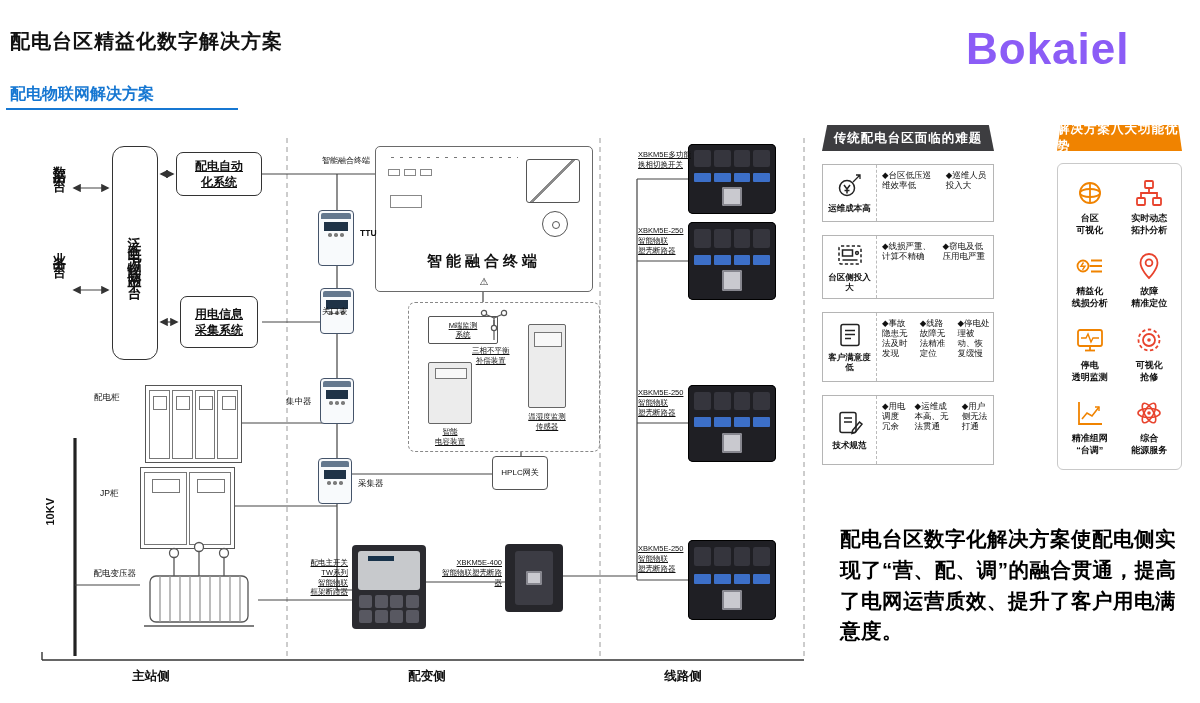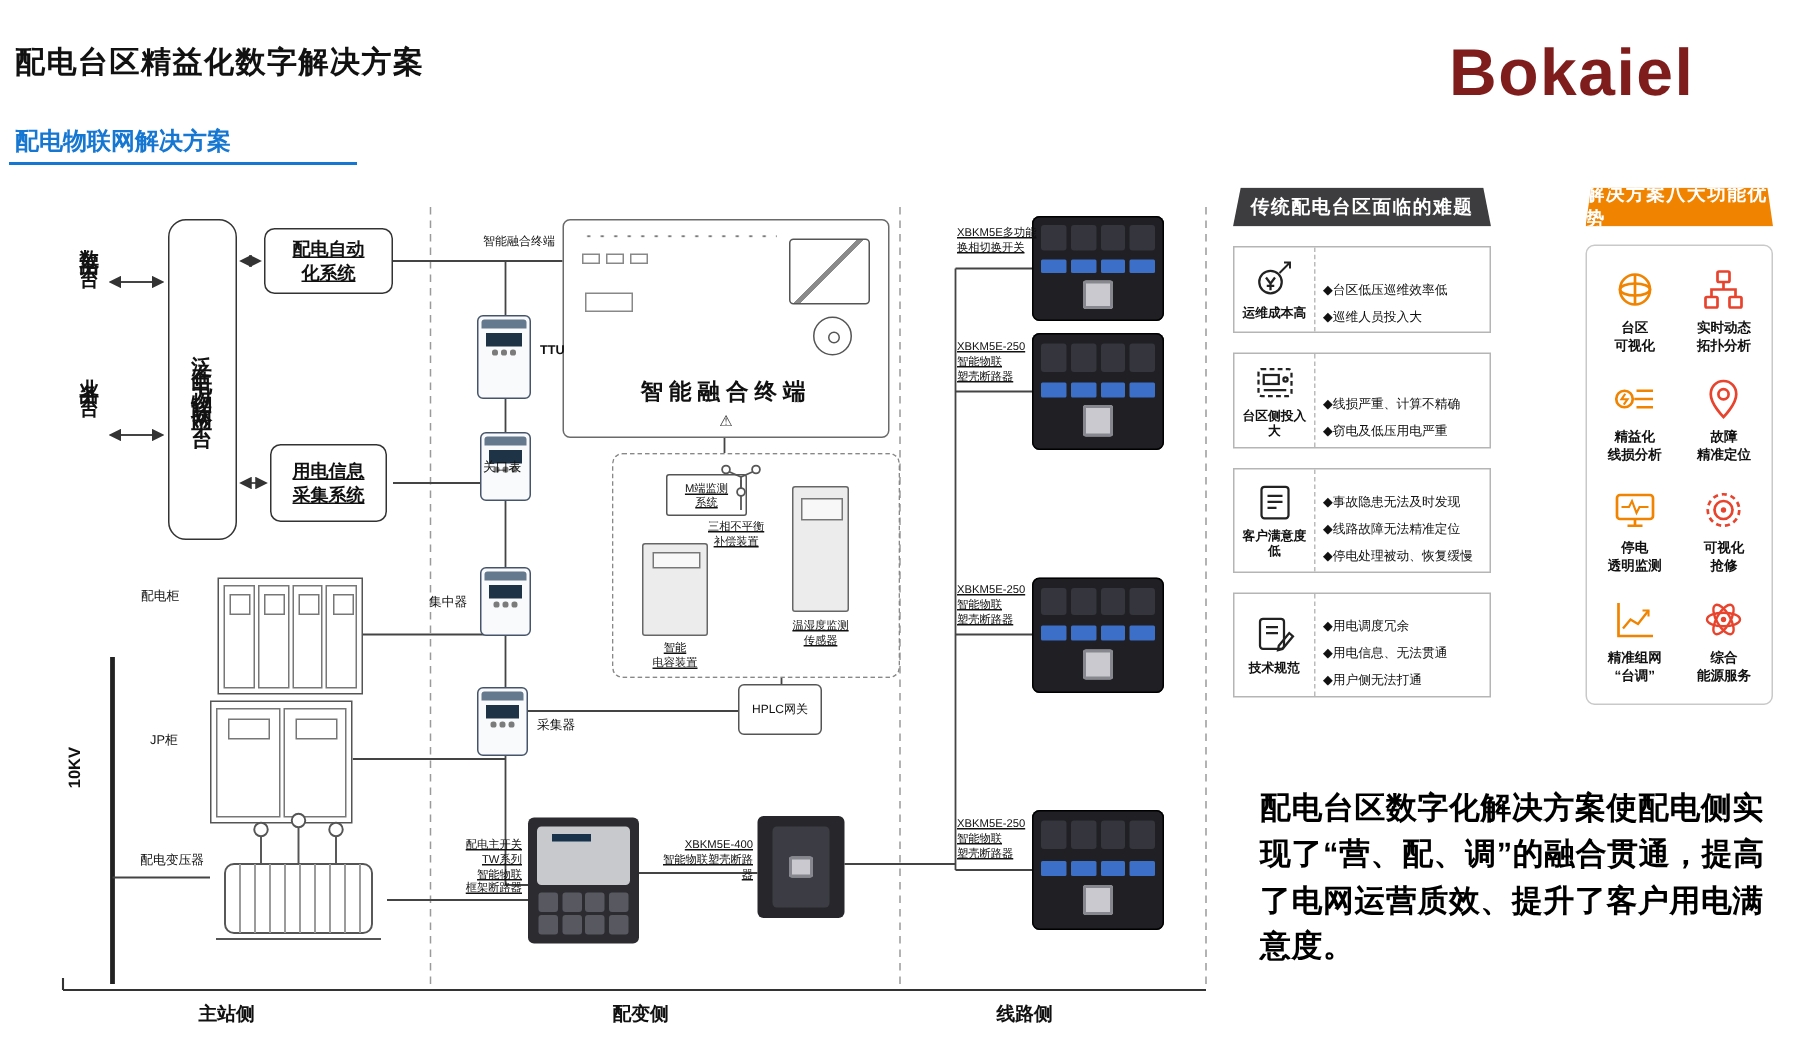--- a/index.html
+++ b/index.html
@@ -5,21 +5,21 @@
   * { margin:0; padding:0; box-sizing:border-box; }
   html,body { width:1200px; height:703px; background:#fff; overflow:hidden;
     font-family:"Liberation Sans","DejaVu Sans",sans-serif; color:#111; }
   .page { position:relative; width:1200px; height:703px; background:#fff; }
   .abs { position:absolute; }
 
   
   .title { left:10px; top:28px; font-size:20px; font-weight:bold; letter-spacing:1px; }
   .subtitle { left:10px; top:84px; font-size:16px; font-weight:bold; color:#1677d2; }
   .subtitle-bar { left:6px; top:108px; width:232px; height:2px; background:#1677d2; }
-  .brand { left:966px; top:24px; font-size:44px; font-weight:bold; color:#7f1d1d; letter-spacing:1px; }
+  .brand { left:966px; top:24px; font-size:44px; font-weight:bold; color:#8b5cf6; letter-spacing:1px; }
 
   
   .diagram { left:40px; top:130px; width:770px; height:565px; }
   .wires { position:absolute; left:0; top:0; }
   .wires .c { stroke:#444; stroke-width:1.2; fill:none; }
   .wires .d { stroke:#9a9a9a; stroke-width:1; stroke-dasharray:5 4; fill:none; }
   .wires .ax { stroke:#333; stroke-width:1.4; fill:none; }
   .wires .f { stroke:#222; stroke-width:3.2; fill:none; }
   .vtext { writing-mode:vertical-rl; letter-spacing:4px; }
   .rot { writing-mode:vertical-rl; transform:rotate(180deg); }
@@ -87,21 +87,21 @@
     align-items:center; justify-content:center; letter-spacing:1px;
     clip-path:polygon(3% 0, 97% 0, 100% 100%, 0 100%); }
   .hdr-dark { background:#3d3d40; }
   .hdr-orange { background:#f08300; }
 
   .problems { left:822px; top:125px; width:172px; }
   .p-row { border:1px solid #b5b5b5; background:#fff; margin-top:13px; display:flex; }
   .p-left { width:54px; border-right:1px dashed #bbb; display:flex; flex-direction:column;
     align-items:center; justify-content:center; padding:5px 2px; gap:4px; }
   .p-label { font-size:8.5px; font-weight:bold; text-align:center; line-height:1.15; }
-  .p-items { flex:1; display:flex; flex-direction:column; justify-content:flex-end; padding:5px 3px 5px 5px; gap:8px; }
+  .p-items { flex:1; display:flex; flex-direction:row; justify-content:space-between; padding:5px 3px 5px 5px; gap:8px; }
   .p-item { font-size:8.5px; line-height:1.2; }
 
   .advantages { left:1018px; top:125px; width:164px;padding-left:39px; }
   .adv-grid { margin-top:12px; border:1px solid #c9c9c9; border-radius:6px; background:#fff;
     display:grid; grid-template-columns:1fr 1fr; padding:6px 2px; }
   .adv-cell { display:flex; flex-direction:column; align-items:center; padding:8px 2px 7px; }
   .adv-label { font-size:9px; font-weight:bold; text-align:center; line-height:1.35; margin-top:4px; white-space:pre-line; }
 
   .summary { left:840px; top:524px; width:348px; font-size:20.5px; line-height:1.5;
     font-weight:bold; color:#000; letter-spacing:0.5px; }
@@ -243,21 +243,21 @@
       <div class="port" style="left:28px; top:22px; width:12px; height:7px;"></div>
       <div class="port" style="left:44px; top:22px; width:12px; height:7px;"></div>
       <div class="port" style="left:14px; top:48px; width:32px; height:13px;"></div>
       <div class="screen"></div>
       <div class="dpad"></div>
       <div class="t-title">智能融合终端</div>
       <div class="t-warn">⚠</div>
     </div>
 
     <div class="abs dashedbox" style="left:368px; top:172px; width:192px; height:150px;"></div>
-    <div class="abs minibox ml" style="left:404px; top:186px; width:54px; height:28px;text-align:center;">M端监测
+    <div class="abs minibox ml" style="left:388px; top:186px; width:70px; height:28px;text-align:center;">M端监测
 系统</div>
     <svg class="abs" style="left:440px; top:178px; z-index:2;" width="28" height="34" viewBox="0 0 28 34" fill="#fff" stroke="#555" stroke-width="1.2">
       <line x1="14" y1="12" x2="14" y2="32"></line>
       <line x1="14" y1="10" x2="5" y2="6"></line>
         <circle cx="4" cy="5" r="2.6"></circle>
       <line x1="14" y1="10" x2="23" y2="6"></line>
         <circle cx="24" cy="5" r="2.6"></circle>
       <line x1="14" y1="10" x2="14" y2="18"></line>
         <circle cx="14" cy="20" r="2.6"></circle>
     </svg>
@@ -443,21 +443,21 @@
             <rect x="4" y="3.5" width="16" height="20" rx="2"></rect>
             <line x1="8" y1="9" x2="16" y2="9"></line>
             <line x1="8" y1="13" x2="16" y2="13"></line>
             <path d="M16.5,21.5 L23.5,13 L26,15.2 L19,23.7 L16,24.5 Z"></path>
           </svg>
         </span>
         <span class="p-label">技术规范</span>
       </div>
       <div class="p-items">
         <div class="p-item">◆用电调度冗余</div>
-        <div class="p-item">◆用电信息、无法贯通</div>
+        <div class="p-item">◆运维成本高、无法贯通</div>
         <div class="p-item">◆用户侧无法打通</div>
       </div>
     </div>
   </aside>
 
   <aside class="abs advantages">
     <div class="panel-header hdr-orange">解决方案八大功能优势</div>
     <div class="adv-grid">
 
       <div class="adv-cell">

